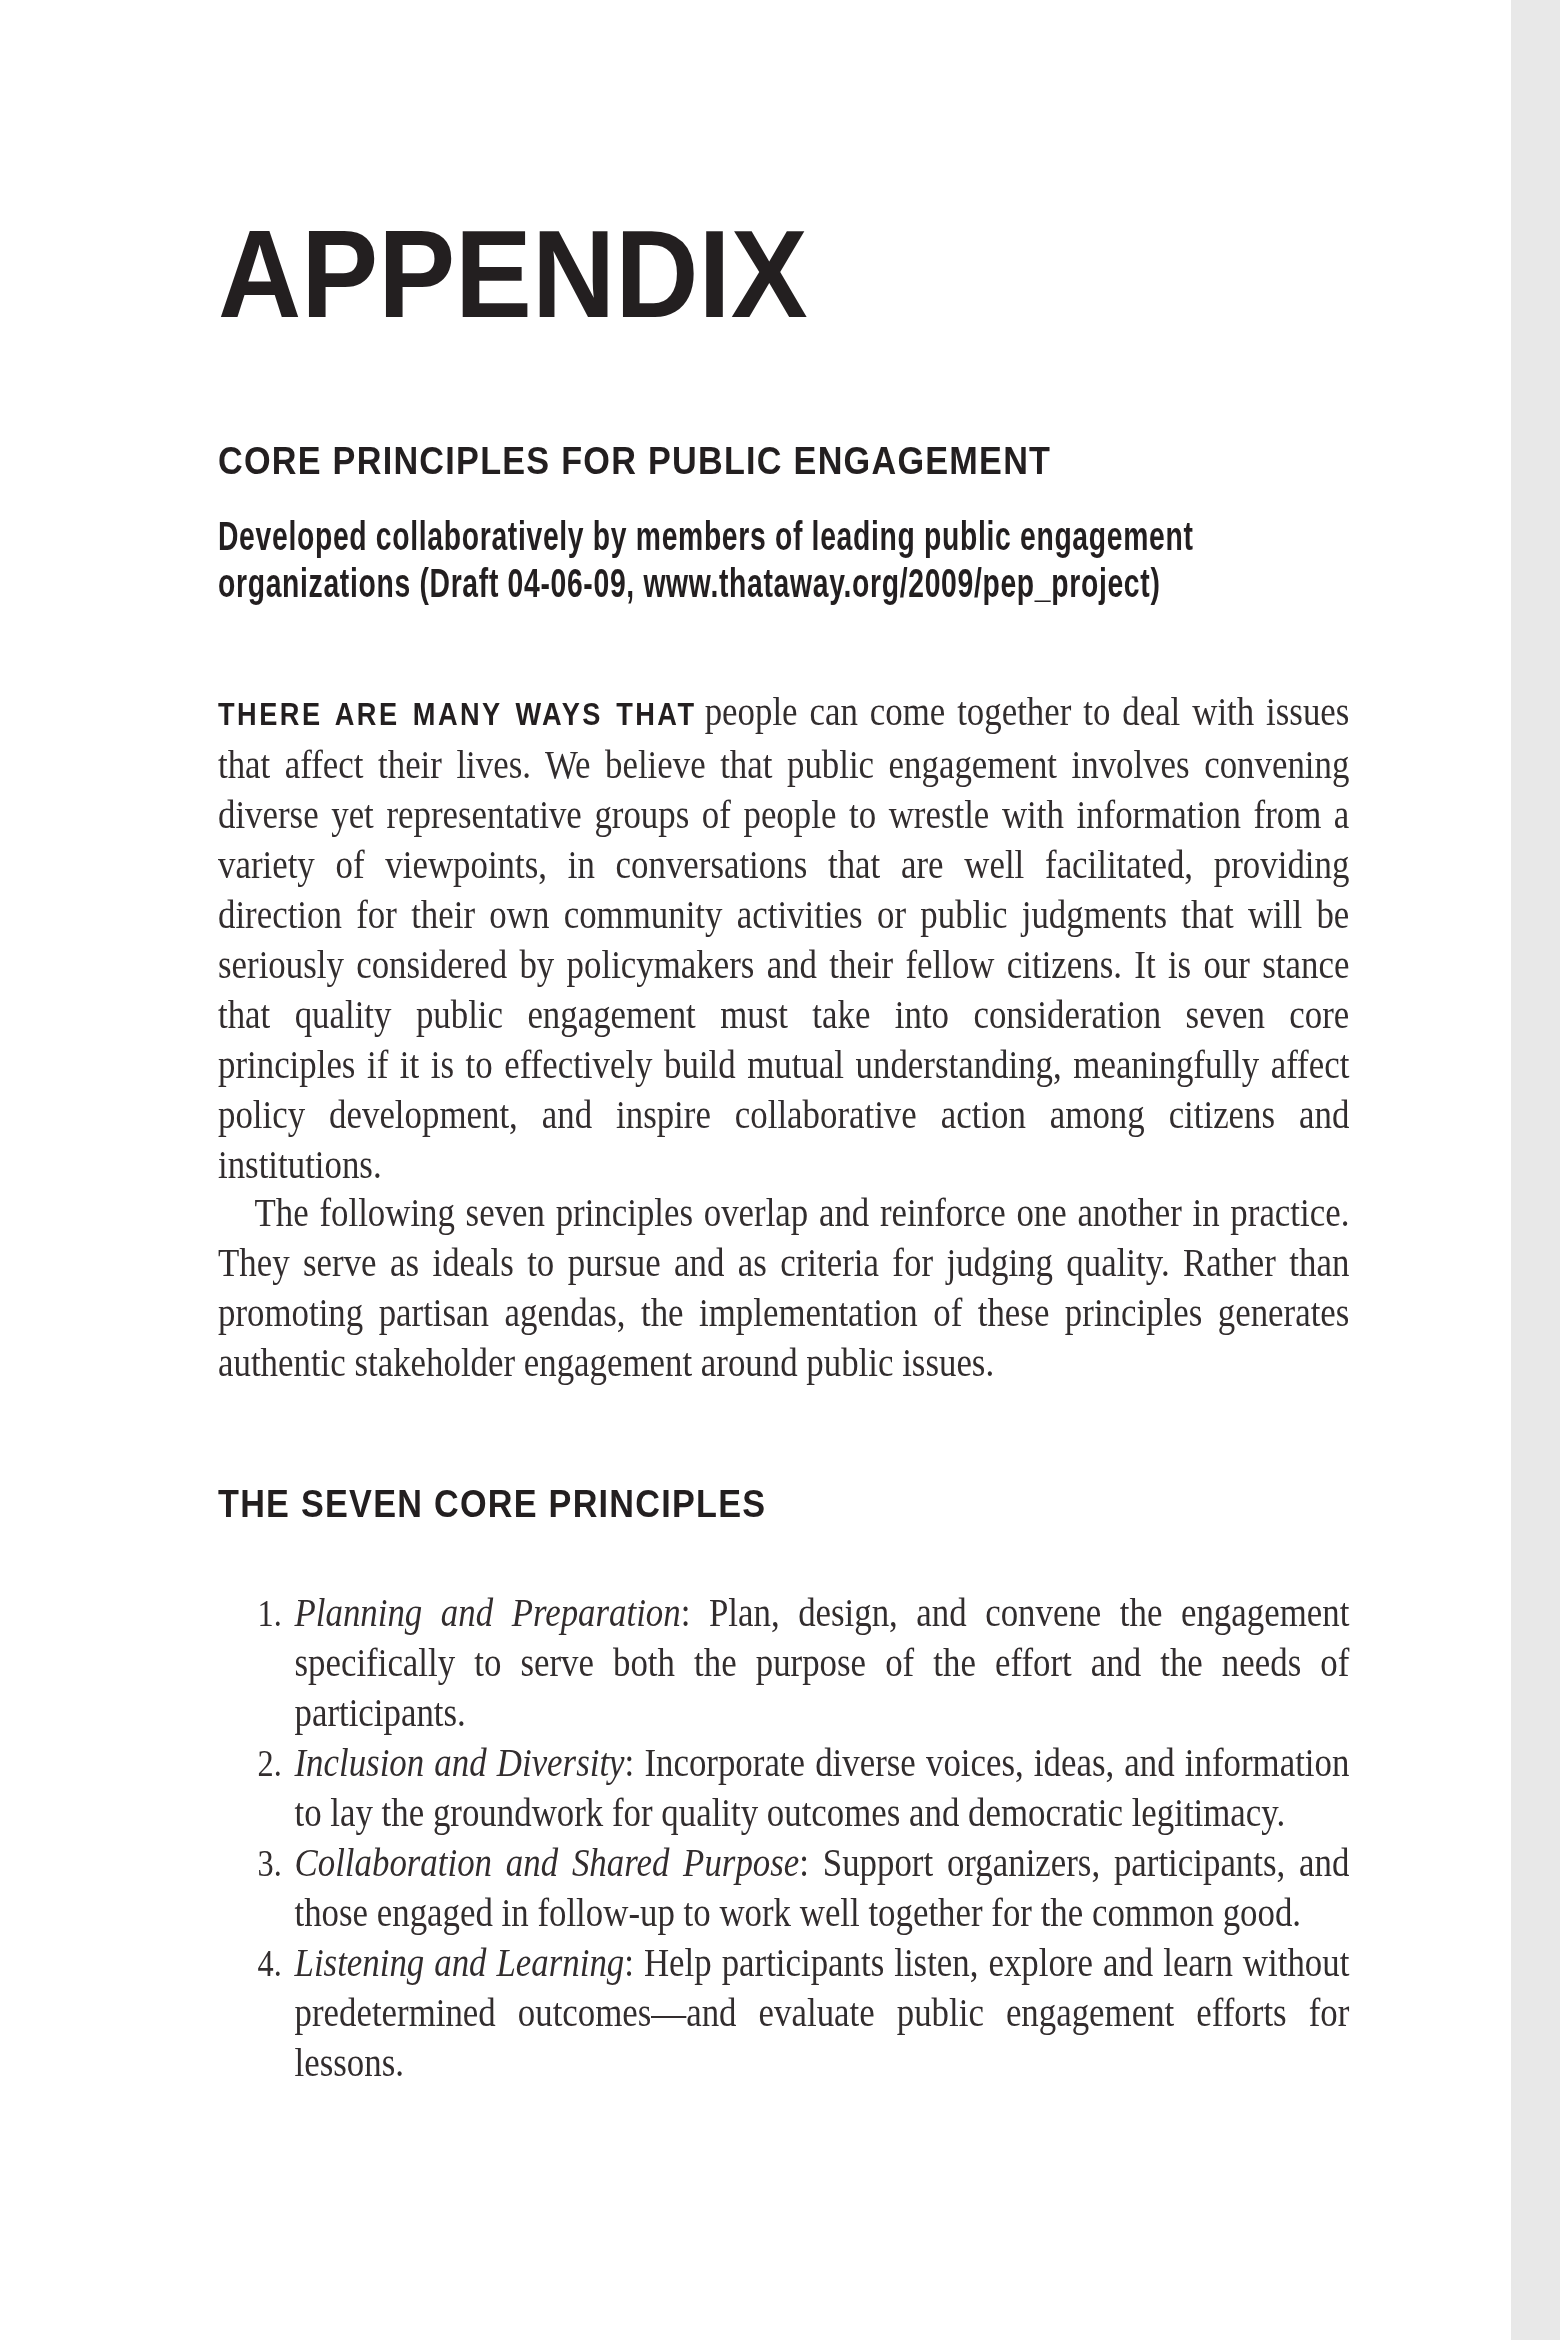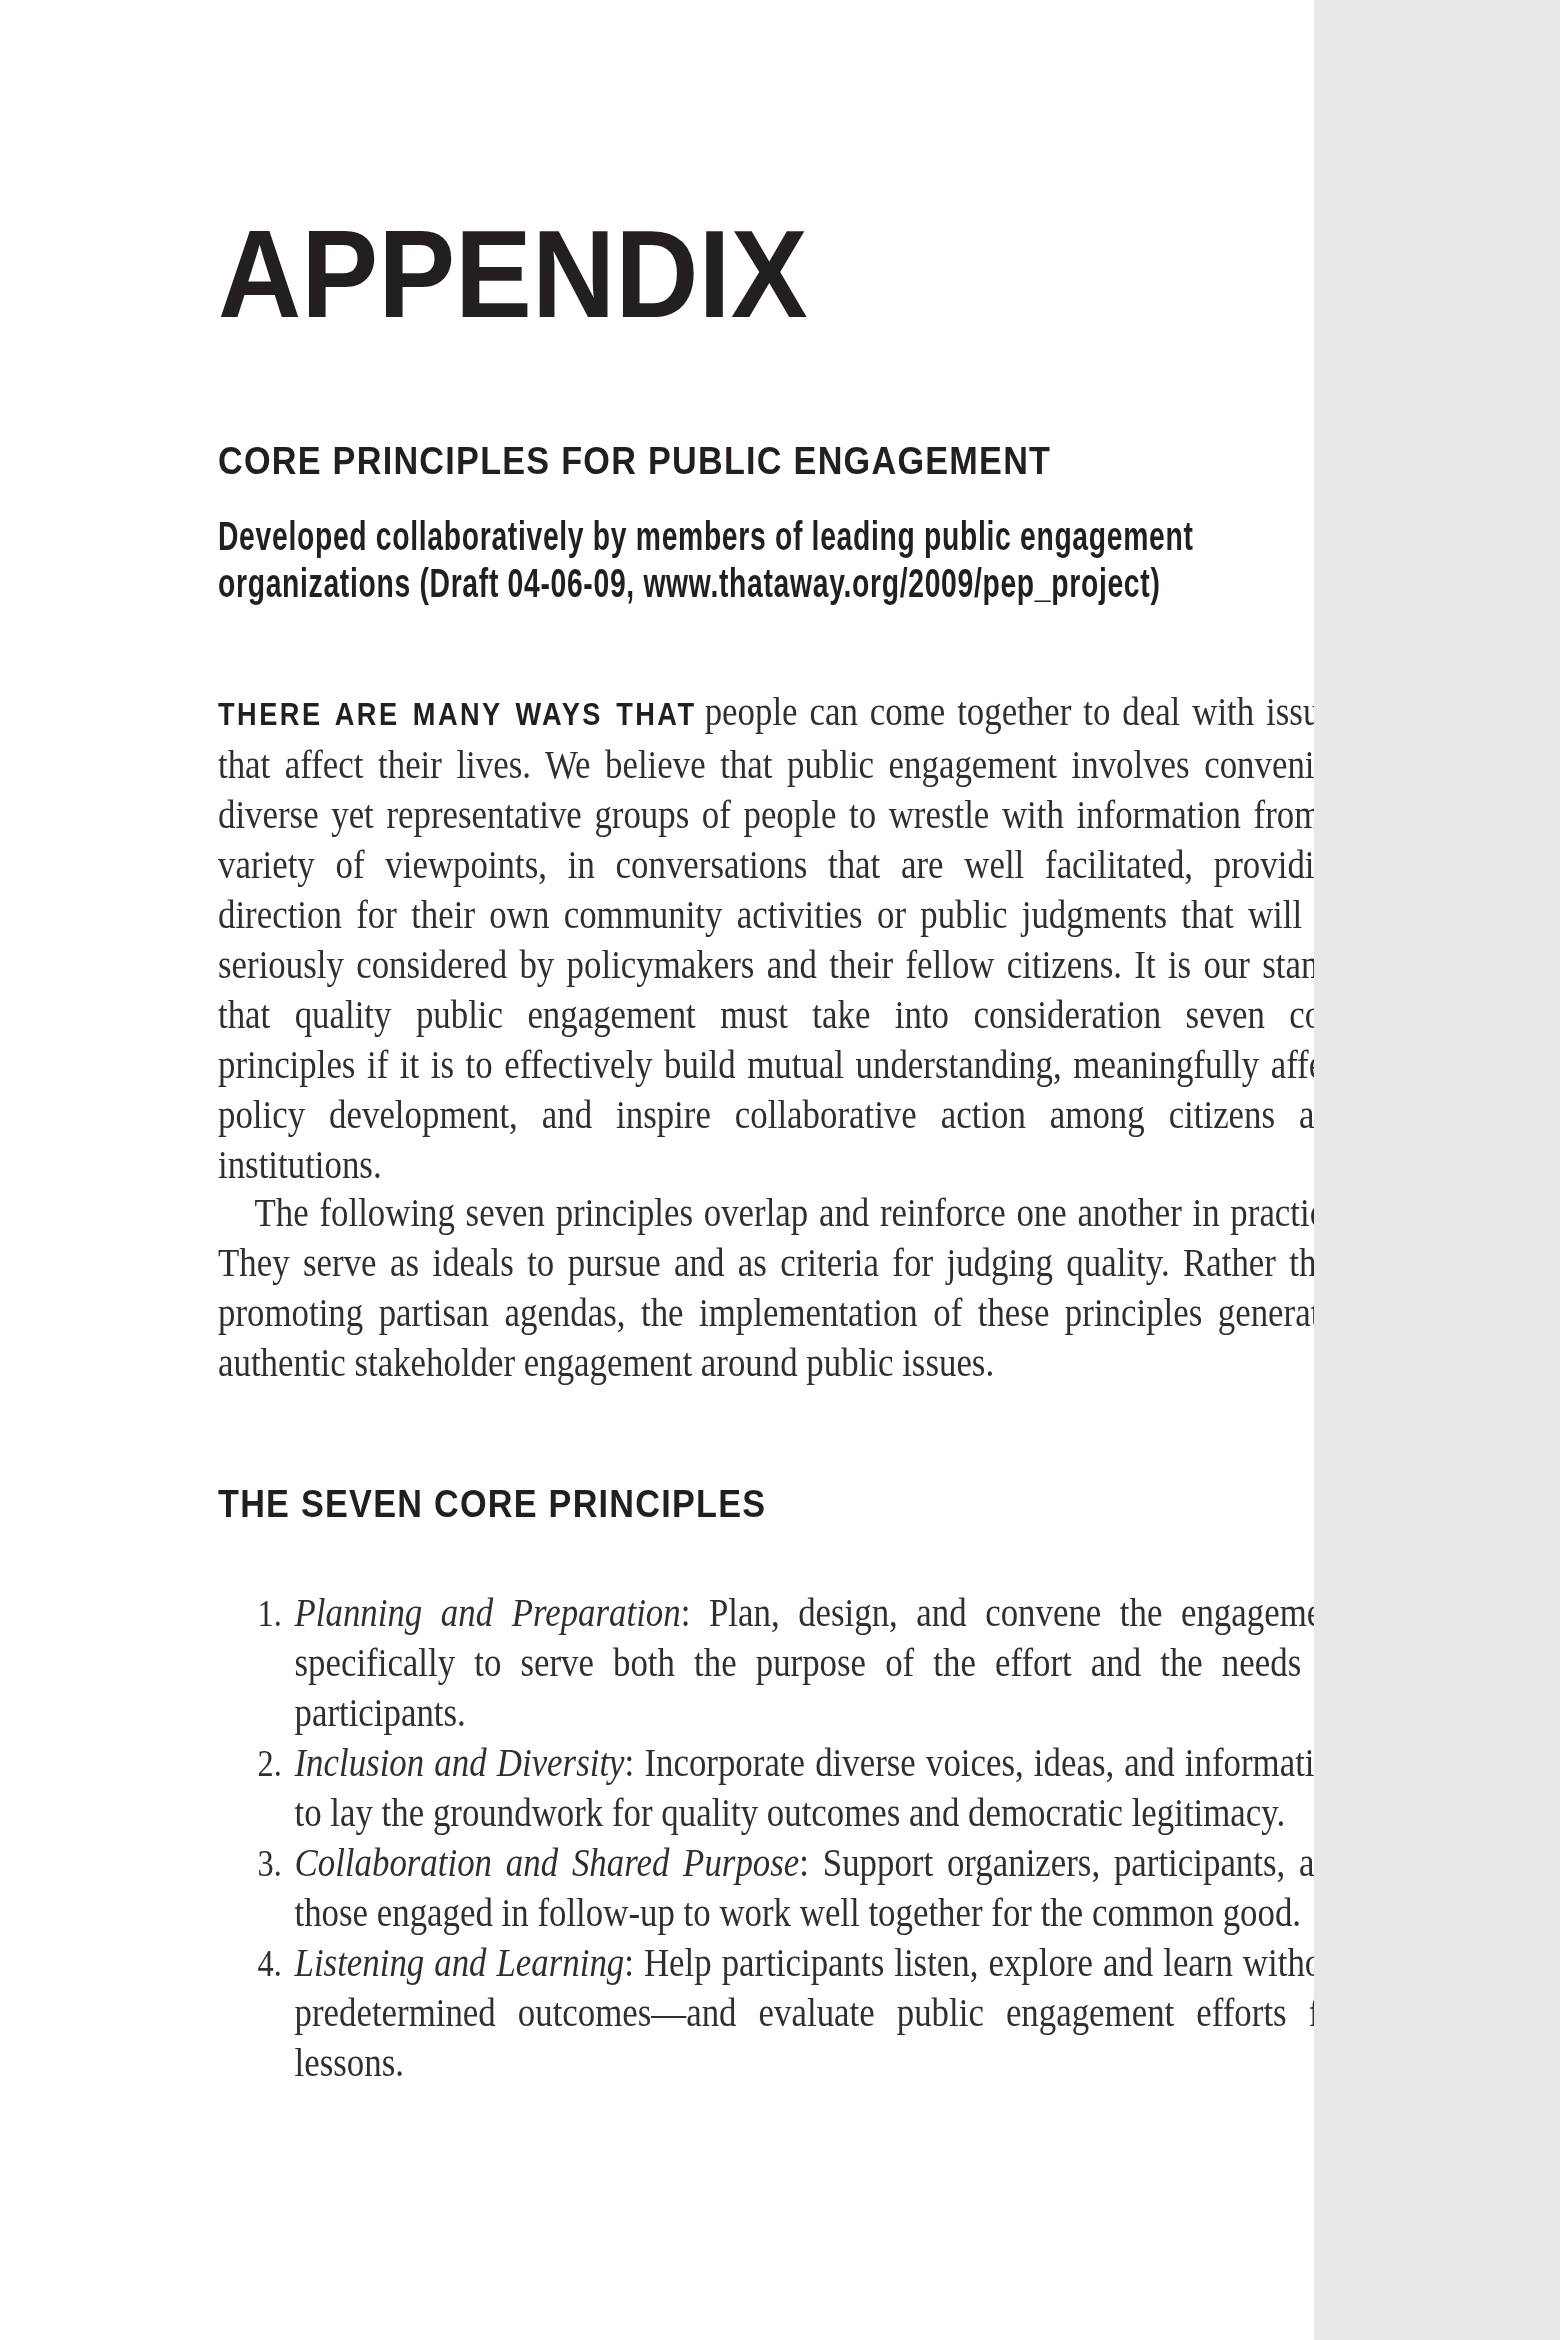--- a/index.html
+++ b/index.html
@@ -1,18 +1,18 @@
 <!DOCTYPE html>
 <html lang="en"><head>
 <meta charset="utf-8">
 <style>
   html,body{margin:0;padding:0;background:#e8e8e8;}
   .page{
     position:relative;
-    width:1314px;height:2341px;
+    width:1511px;height:2341px;
     background:#ffffff;
     overflow:hidden;
     font-family:"Liberation Serif", serif;
   }
   
   .title{
     position:absolute;left:218px;top:212px;
     font-family:"Liberation Sans", sans-serif;
     font-weight:700;font-size:124px;line-height:1;
     letter-spacing:0;

